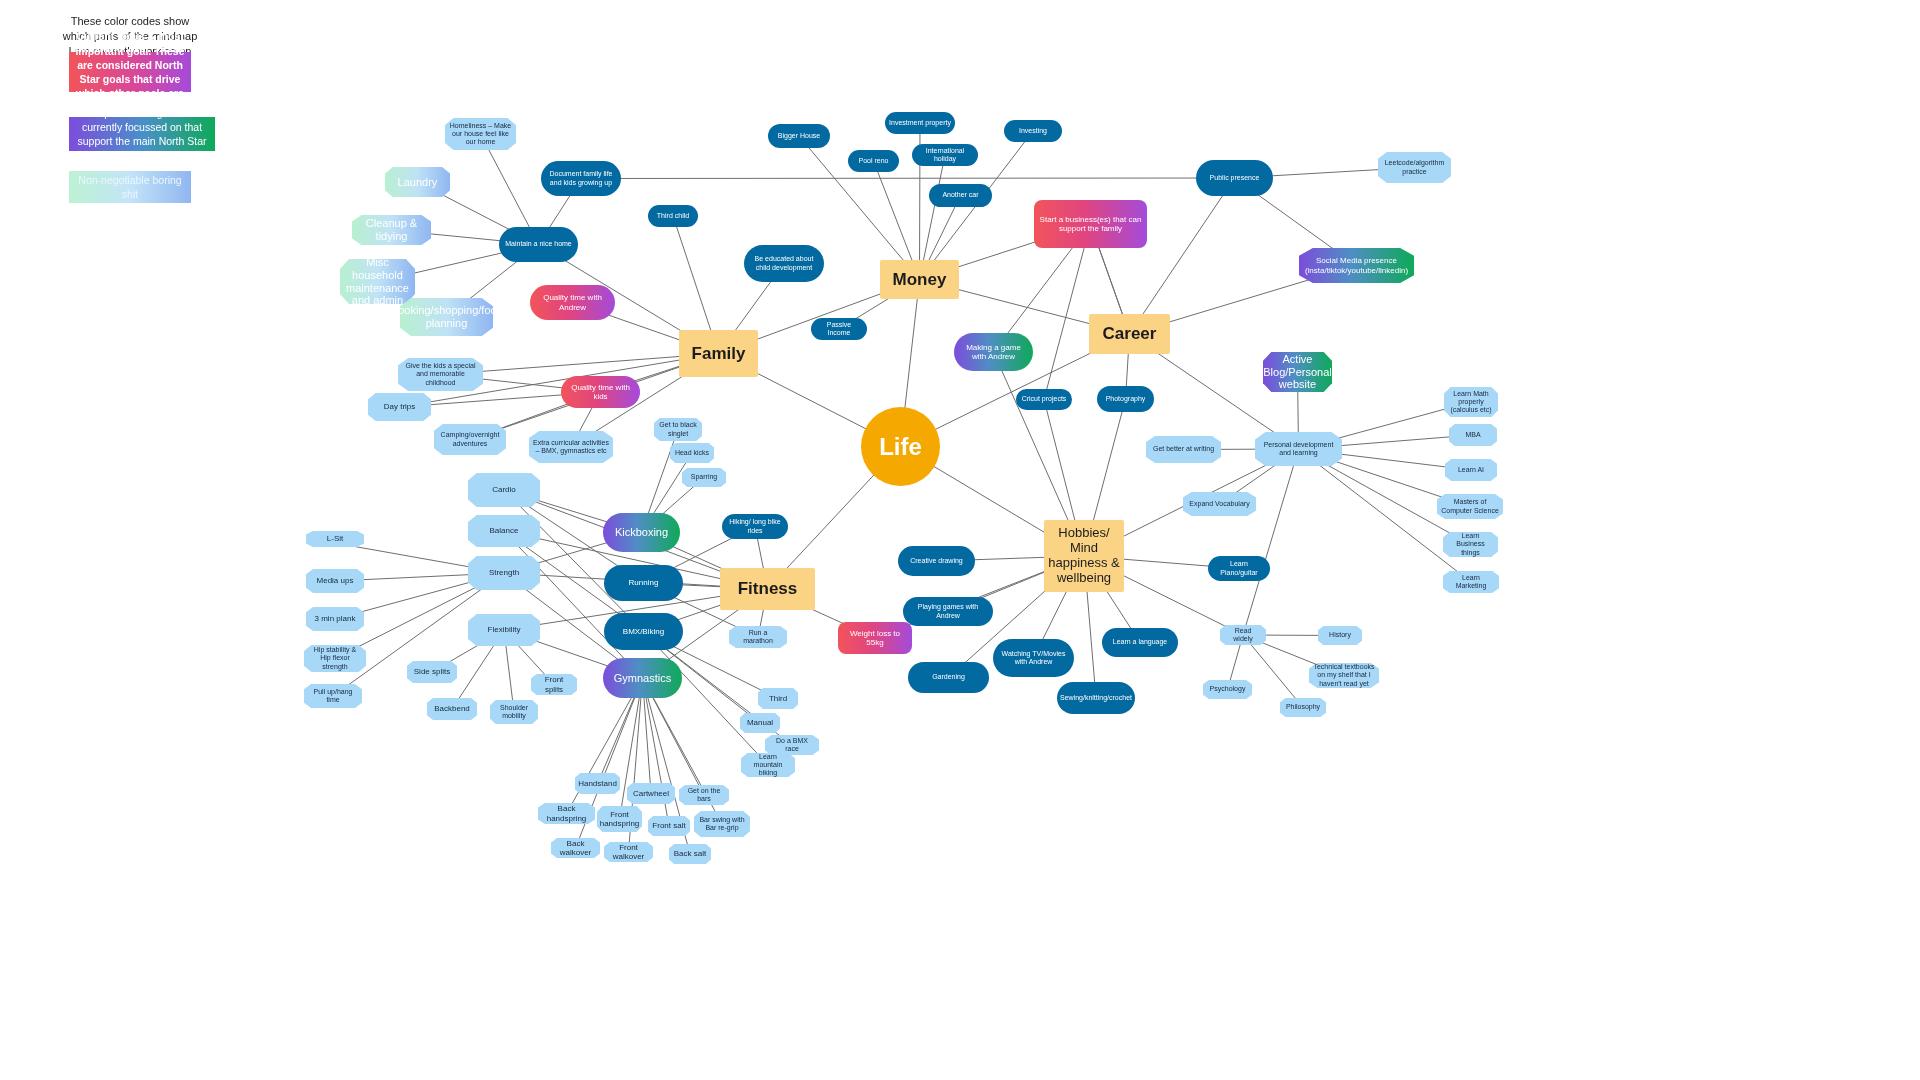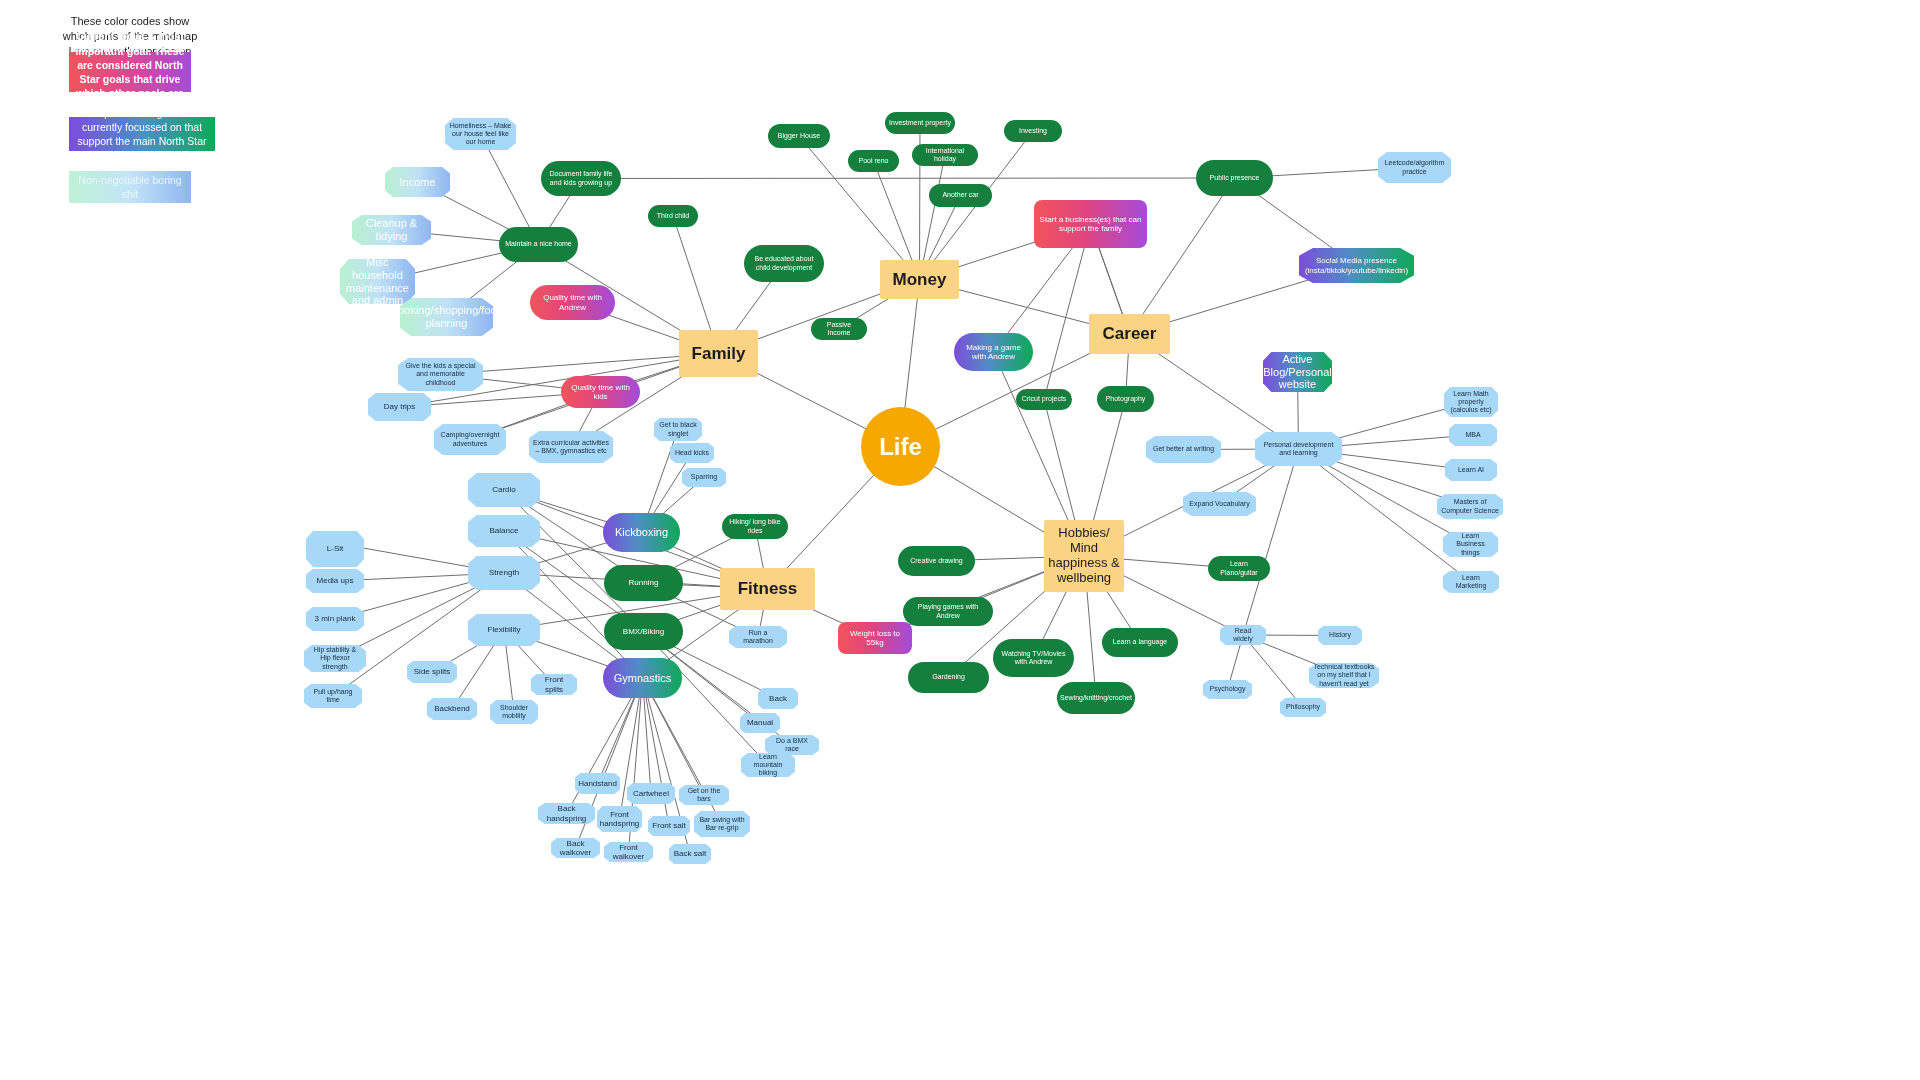--- a/index.html
+++ b/index.html
@@ -35,21 +35,21 @@
   .hex {
     clip-path: polygon(0% 22%, 12% 0%, 88% 0%, 100% 22%, 100% 78%, 88% 100%, 12% 100%, 0% 78%);
   }
   .pill { border-radius: 999px; }
   .rrect { border-radius: 8px; }
   .rect { border-radius: 2px; }
   .circle { border-radius: 50%; }
 
   
   .c-lightblue { background: #a8d8f8; color: #17293d; }
-  .c-blue { background: #15803d; color: #ffffff; }
+  .c-blue { background: #0369a1; color: #ffffff; }
   .c-orange { background: #fbd384; color: #1c1c1c; }
   .c-life { background: #f5a800; color: #ffffff; }
   .c-redpurple { background: linear-gradient(90deg,#f2545b 0%, #e0457f 45%, #a44bdb 100%); color:#fff; }
   .c-purplegreen { background: linear-gradient(90deg,#7c4ddb 0%, #4f8ec4 45%, #0fa958 100%); color:#fff; }
   .c-mintblue { background: linear-gradient(90deg,#b8f0d0 0%, #bfe2f5 50%, #8fb6f2 100%); color:#ffffff; }
 
   .legend-note {
     position: absolute;
     text-align: center;
     color: #1c1c1c;
@@ -209,21 +209,21 @@
       <div class="legend-box lb3" style="left: 69px; top: 171px; width: 122px; height: 32px;">Non-negotiable boring shit</div>
     </div>
   <div id="nodes-layer">
       <div class="node circle c-life t-life" style="left: 861px; top: 407px; width: 79px; height: 79px;">Life</div>
       <div class="node rect c-orange t-xxl" style="left: 679px; top: 330px; width: 79px; height: 47px;">Family</div>
       <div class="node rect c-orange t-xxl" style="left: 880px; top: 260px; width: 79px; height: 39px;">Money</div>
       <div class="node rect c-orange t-xxl" style="left: 1089px; top: 314px; width: 81px; height: 40px;">Career</div>
       <div class="node rect c-orange t-xxl" style="left: 720px; top: 568px; width: 95px; height: 42px;">Fitness</div>
       <div class="node rect c-orange t-l" style="left: 1044px; top: 520px; width: 80px; height: 72px;">Hobbies/ Mind happiness &amp; wellbeing</div>
       <div class="node hex c-lightblue t-xs" style="left: 445px; top: 118px; width: 71px; height: 32px;">Homeliness – Make our house feel like our home</div>
-      <div class="node hex c-mintblue t-m" style="left: 385px; top: 167px; width: 65px; height: 30px;">Income</div>
+      <div class="node hex c-mintblue t-m" style="left: 385px; top: 167px; width: 65px; height: 30px;">Laundry</div>
       <div class="node hex c-mintblue t-m" style="left: 352px; top: 215px; width: 79px; height: 30px;">Cleanup &amp; tidying</div>
       <div class="node hex c-mintblue t-m" style="left: 340px; top: 259px; width: 75px; height: 45px;">Misc household maintenance and admin</div>
       <div class="node hex c-mintblue t-m" style="left: 400px; top: 298px; width: 93px; height: 38px;">Cooking/shopping/food planning</div>
       <div class="node pill c-blue t-xs" style="left: 499px; top: 227px; width: 79px; height: 35px;">Maintain a nice home</div>
       <div class="node pill c-redpurple t-s" style="left: 530px; top: 285px; width: 85px; height: 35px;">Quality time with Andrew</div>
       <div class="node pill c-redpurple t-s" style="left: 561px; top: 376px; width: 79px; height: 32px;">Quality time with kids</div>
       <div class="node hex c-lightblue t-xs" style="left: 398px; top: 358px; width: 85px; height: 33px;">Give the kids a special and memorable childhood</div>
       <div class="node hex c-lightblue t-s" style="left: 368px; top: 393px; width: 63px; height: 28px;">Day trips</div>
       <div class="node hex c-lightblue t-xs" style="left: 434px; top: 424px; width: 72px; height: 31px;">Camping/overnight adventures</div>
       <div class="node hex c-lightblue t-xs" style="left: 529px; top: 431px; width: 84px; height: 32px;">Extra curricular activities – BMX, gymnastics etc</div>
@@ -251,39 +251,39 @@
       <div class="node hex c-lightblue t-xs" style="left: 1444px; top: 387px; width: 54px; height: 30px;">Learn Math properly (calculus etc)</div>
       <div class="node hex c-lightblue t-xs" style="left: 1449px; top: 424px; width: 48px; height: 22px;">MBA</div>
       <div class="node hex c-lightblue t-xs" style="left: 1445px; top: 459px; width: 52px; height: 22px;">Learn AI</div>
       <div class="node hex c-lightblue t-xs" style="left: 1437px; top: 494px; width: 66px; height: 25px;">Masters of Computer Science</div>
       <div class="node hex c-lightblue t-xs" style="left: 1443px; top: 532px; width: 55px; height: 25px;">Learn Business things</div>
       <div class="node hex c-lightblue t-xs" style="left: 1443px; top: 571px; width: 56px; height: 22px;">Learn Marketing</div>
       <div class="node hex c-lightblue t-s" style="left: 468px; top: 473px; width: 72px; height: 34px;">Cardio</div>
       <div class="node hex c-lightblue t-s" style="left: 468px; top: 515px; width: 72px; height: 32px;">Balance</div>
       <div class="node hex c-lightblue t-s" style="left: 468px; top: 556px; width: 72px; height: 34px;">Strength</div>
       <div class="node hex c-lightblue t-s" style="left: 468px; top: 614px; width: 72px; height: 32px;">Flexibility</div>
-      <div class="node hex c-lightblue t-s" style="left: 306px; top: 531px; width: 58px; height: 36px;">L-Sit</div>
+      <div class="node hex c-lightblue t-s" style="left: 306px; top: 531px; width: 58px; height: 16px;">L-Sit</div>
       <div class="node hex c-lightblue t-s" style="left: 306px; top: 569px; width: 58px; height: 24px;">Media ups</div>
       <div class="node hex c-lightblue t-s" style="left: 306px; top: 607px; width: 58px; height: 24px;">3 min plank</div>
       <div class="node hex c-lightblue t-xs" style="left: 304px; top: 645px; width: 62px; height: 27px;">Hip stability &amp; Hip flexor strength</div>
       <div class="node hex c-lightblue t-xs" style="left: 304px; top: 684px; width: 58px; height: 24px;">Pull up/hang time</div>
       <div class="node hex c-lightblue t-s" style="left: 407px; top: 661px; width: 50px; height: 22px;">Side splits</div>
       <div class="node hex c-lightblue t-s" style="left: 427px; top: 698px; width: 50px; height: 22px;">Backbend</div>
       <div class="node hex c-lightblue t-xs" style="left: 490px; top: 700px; width: 48px; height: 24px;">Shoulder mobility</div>
       <div class="node hex c-lightblue t-s" style="left: 531px; top: 674px; width: 46px; height: 21px;">Front splits</div>
       <div class="node pill c-purplegreen t-m" style="left: 603px; top: 513px; width: 77px; height: 39px;">Kickboxing</div>
       <div class="node pill c-blue t-s" style="left: 604px; top: 565px; width: 79px; height: 36px;">Running</div>
       <div class="node pill c-blue t-s" style="left: 604px; top: 613px; width: 79px; height: 37px;">BMX/Biking</div>
       <div class="node pill c-purplegreen t-m" style="left: 603px; top: 658px; width: 79px; height: 40px;">Gymnastics</div>
       <div class="node hex c-lightblue t-xs" style="left: 654px; top: 418px; width: 48px; height: 23px;">Get to black singlet</div>
       <div class="node hex c-lightblue t-xs" style="left: 670px; top: 443px; width: 44px; height: 20px;">Head kicks</div>
       <div class="node hex c-lightblue t-xs" style="left: 682px; top: 468px; width: 44px; height: 19px;">Sparring</div>
       <div class="node pill c-blue t-xs" style="left: 722px; top: 514px; width: 66px; height: 25px;">Hiking/ long bike rides</div>
       <div class="node hex c-lightblue t-xs" style="left: 729px; top: 626px; width: 58px; height: 22px;">Run a marathon</div>
-      <div class="node hex c-lightblue t-s" style="left: 758px; top: 688px; width: 40px; height: 21px;">Back</div>
+      <div class="node hex c-lightblue t-s" style="left: 758px; top: 688px; width: 40px; height: 21px;">Third</div>
       <div class="node hex c-lightblue t-s" style="left: 740px; top: 713px; width: 40px; height: 20px;">Manual</div>
       <div class="node hex c-lightblue t-xs" style="left: 765px; top: 735px; width: 54px; height: 20px;">Do a BMX race</div>
       <div class="node hex c-lightblue t-xs" style="left: 741px; top: 753px; width: 54px; height: 24px;">Learn mountain biking</div>
       <div class="node hex c-lightblue t-s" style="left: 575px; top: 773px; width: 45px; height: 21px;">Handstand</div>
       <div class="node hex c-lightblue t-s" style="left: 627px; top: 783px; width: 48px; height: 21px;">Cartwheel</div>
       <div class="node hex c-lightblue t-xs" style="left: 679px; top: 785px; width: 50px; height: 20px;">Get on the bars</div>
       <div class="node hex c-lightblue t-s" style="left: 538px; top: 803px; width: 57px; height: 21px;">Back handspring</div>
       <div class="node hex c-lightblue t-s" style="left: 597px; top: 806px; width: 45px; height: 26px;">Front handspring</div>
       <div class="node hex c-lightblue t-s" style="left: 648px; top: 816px; width: 42px; height: 20px;">Front salt</div>
       <div class="node hex c-lightblue t-xs" style="left: 694px; top: 811px; width: 56px; height: 26px;">Bar swing with Bar re-grip</div>

